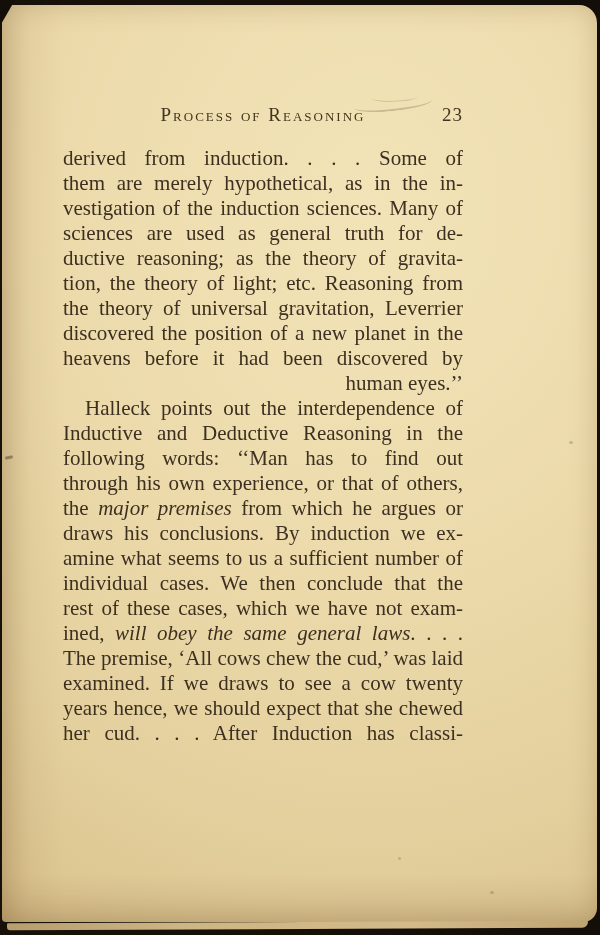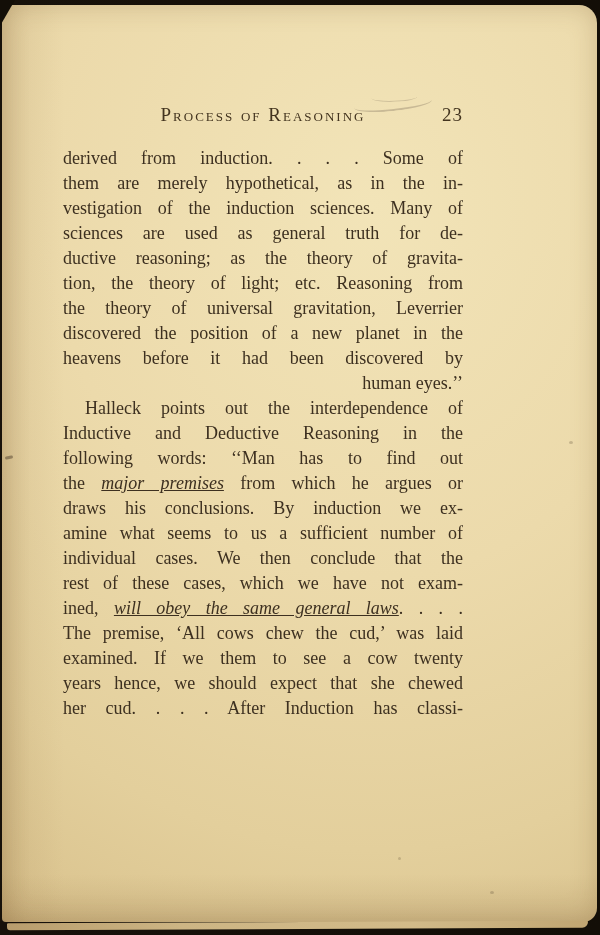--- a/index.html
+++ b/index.html
@@ -84,40 +84,40 @@
     border-bottom: 1px solid rgba(125,112,92,0.30);
     border-radius: 60%;
     transform: rotate(4deg);
   }
 
   
   .textbody {
     position: absolute;
     top: 141px; left: 61px;
     width: 400px;
-    font-size: 18px;
+    font-size: 21px;
     line-height: 25px;
     color: #3d3020;
     text-rendering: optimizeLegibility;
   }
   .line {
     height: 25px;
     overflow: hidden;
     text-align: justify;
   }
   .line::after {           
     content: "";
     display: inline-block;
     width: 100%;
     height: 0;
   }
   .line.no-just { text-align: right; }
   .line.no-just::after { width: 0; }
   .line.indent { text-indent: 22px; }
-  .line em { font-style: italic; text-decoration: underline; }
+  .line em { font-style: italic; }
 
   
   .speck { position: absolute; background: rgba(92,76,54,0.55); border-radius: 50%; }
   .speck.s1 { left: 3px;  top: 451px; width: 8px; height: 3px; border-radius: 2px; transform: rotate(-12deg); }
   .speck.s2 { left: 567px; top: 436px; width: 4px; height: 3px; opacity: 0.5; }
   .speck.s3 { left: 488px; top: 886px; width: 4px; height: 3px; opacity: 0.5; }
   .speck.s4 { left: 396px; top: 852px; width: 3px; height: 3px; opacity: 0.45; }
 </style>
 </head>
 <body>
@@ -140,28 +140,29 @@
         <div class="line">sciences are used as general truth for de-</div>
         <div class="line">ductive reasoning; as the theory of gravita-</div>
         <div class="line">tion, the theory of light; etc. Reasoning from</div>
         <div class="line">the theory of universal gravitation, Leverrier</div>
         <div class="line">discovered the position of a new planet in the</div>
         <div class="line">heavens before it had been discovered by</div>
         <div class="line no-just">human eyes.’’</div>
         <div class="line indent">Halleck points out the interdependence of</div>
         <div class="line">Inductive and Deductive Reasoning in the</div>
         <div class="line">following words: ‘‘Man has to find out</div>
+        <div class="line">through his own experience, or that of others,</div>
         <div class="line">the <em>major premises</em> from which he argues or</div>
         <div class="line">draws his conclusions. By induction we ex-</div>
         <div class="line">amine what seems to us a sufficient number of</div>
         <div class="line">individual cases. We then conclude that the</div>
         <div class="line">rest of these cases, which we have not exam-</div>
         <div class="line">ined, <em>will obey the same general laws</em>. . . .</div>
         <div class="line">The premise, ‘All cows chew the cud,’ was laid</div>
-        <div class="line">examined. If we them to see a cow twenty</div>
+        <div class="line">examined. If we draws to see a cow twenty</div>
         <div class="line">years hence, we should expect that she chewed</div>
         <div class="line">her cud. . . . After Induction has classi-</div>
       </div>
 
     <span class="speck s1"></span>
     <span class="speck s2"></span>
     <span class="speck s3"></span>
     <span class="speck s4"></span>
 
   </div>

